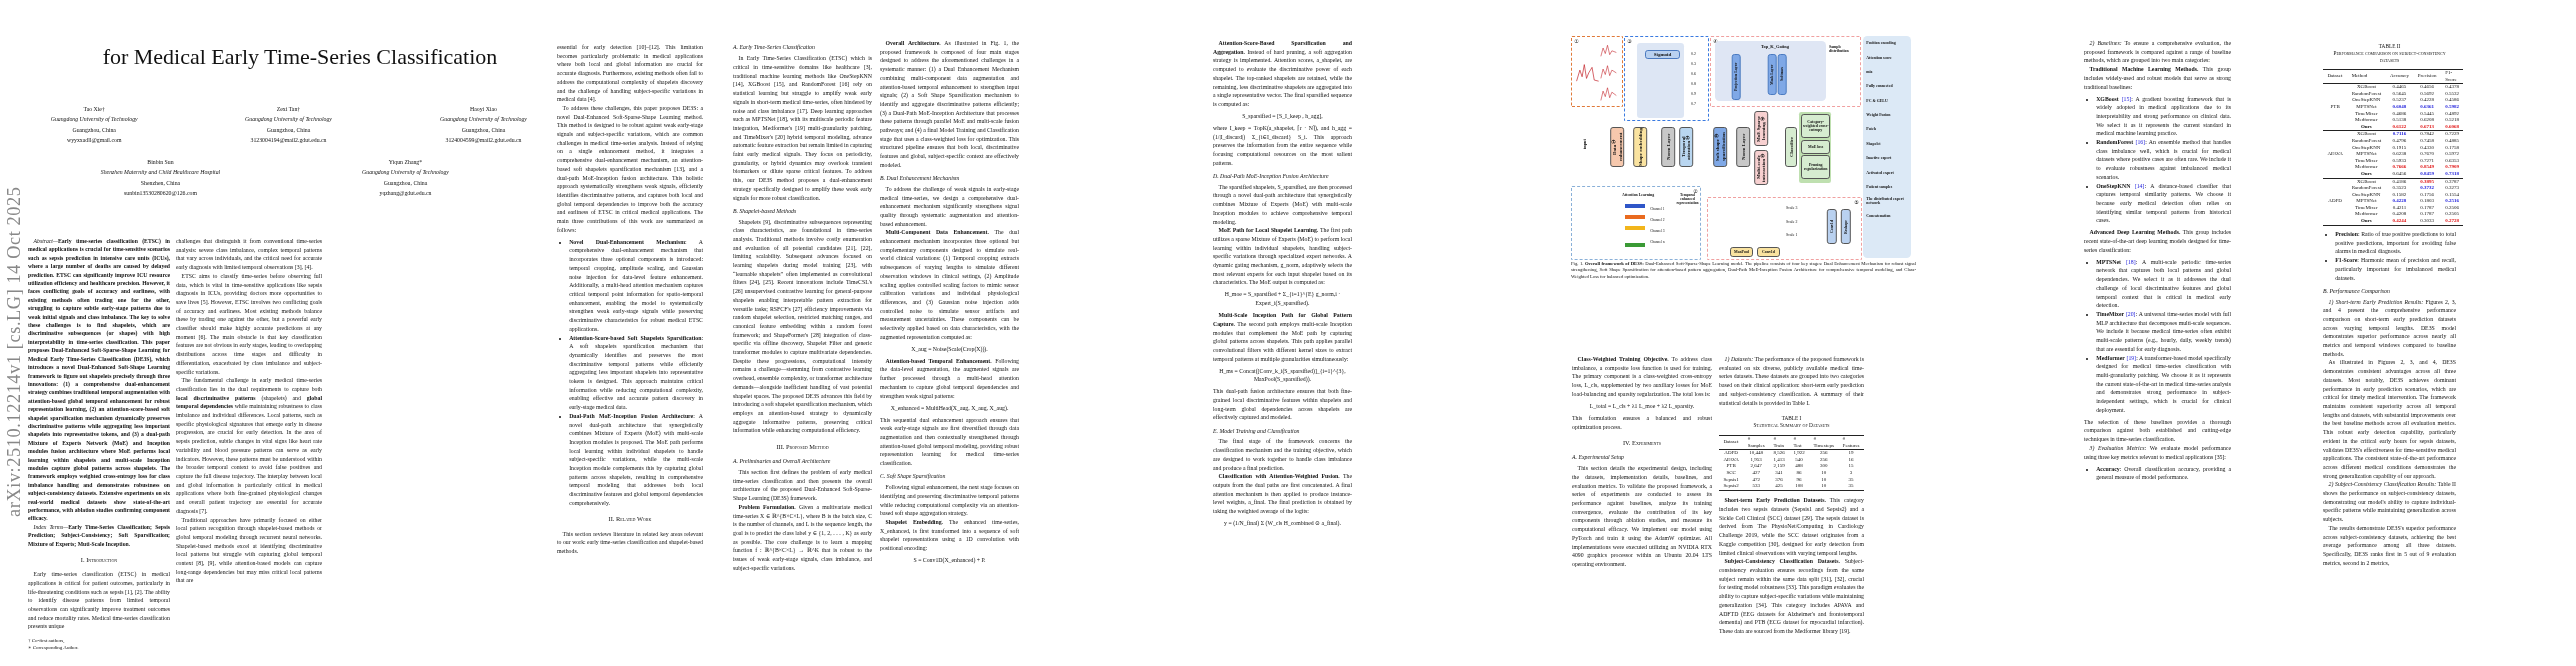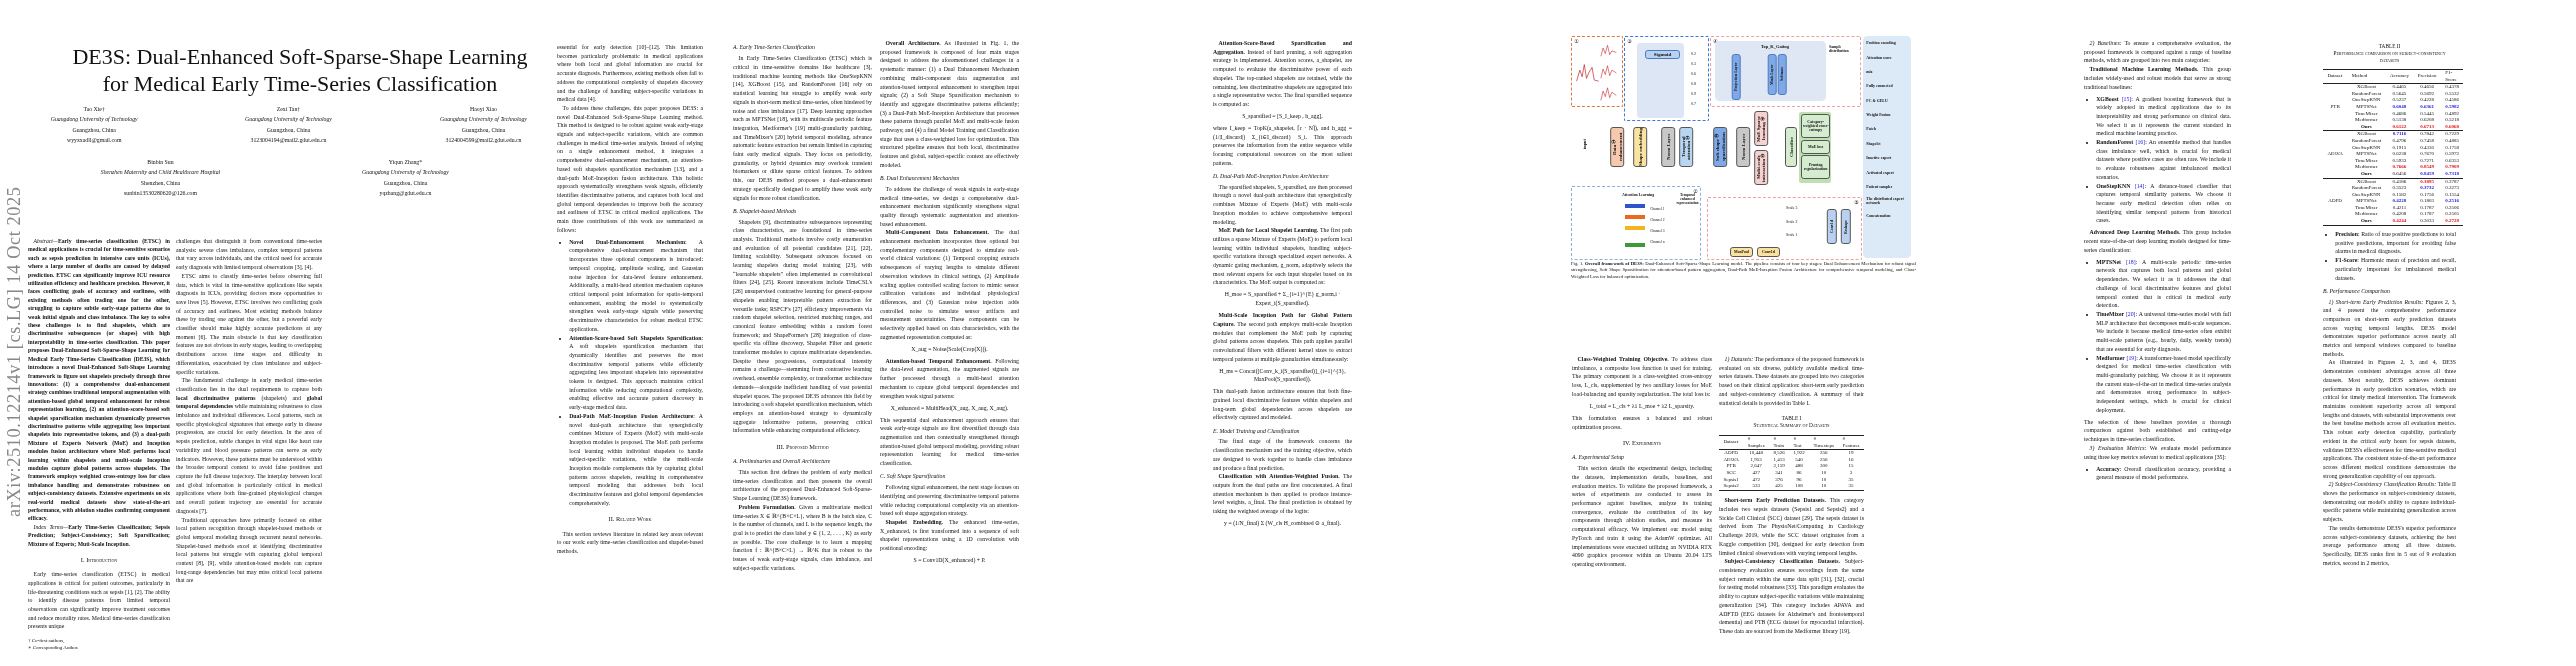--- a/index.html
+++ b/index.html
@@ -34,21 +34,20 @@
   .blk{position:absolute;border:0.6px solid #555;border-radius:2.8px;font-weight:bold;font-size:5px;display:flex;align-items:center;justify-content:center;text-align:center;}
   .vert{writing-mode:vertical-rl;transform:rotate(180deg);}
   .legend{position:absolute;left:629px;top:0;width:48px;height:222px;background:#dce9f6;border-radius:4.4px;font-size:3.9px;font-weight:bold;}
   .legend div{padding:2.2px 3.3px;height:10px;display:flex;align-items:center;gap:2.2px;}
   .figcap{position:absolute;left:1571px;top:261px;width:672px;font-size:4.7px;line-height:6.4px;text-align:justify;}
 </style>
 </head>
 <body>
 
 <div class="abs title">
-  <div>DE3S: Dual-Enhanced Soft-Sparse-Shape Learning</div>
   <div>for Medical Early Time-Series Classification</div>
 </div>
 
 <div class="abs arxiv">
     <span>arXiv:2510.12214v1  [cs.LG]  14 Oct 2025</span>
   </div>
 
 <div class="abs authors">
   <div class="author" style="left:16.7px;width:111px;top:0">
     <div>Tao Xie†</div>

